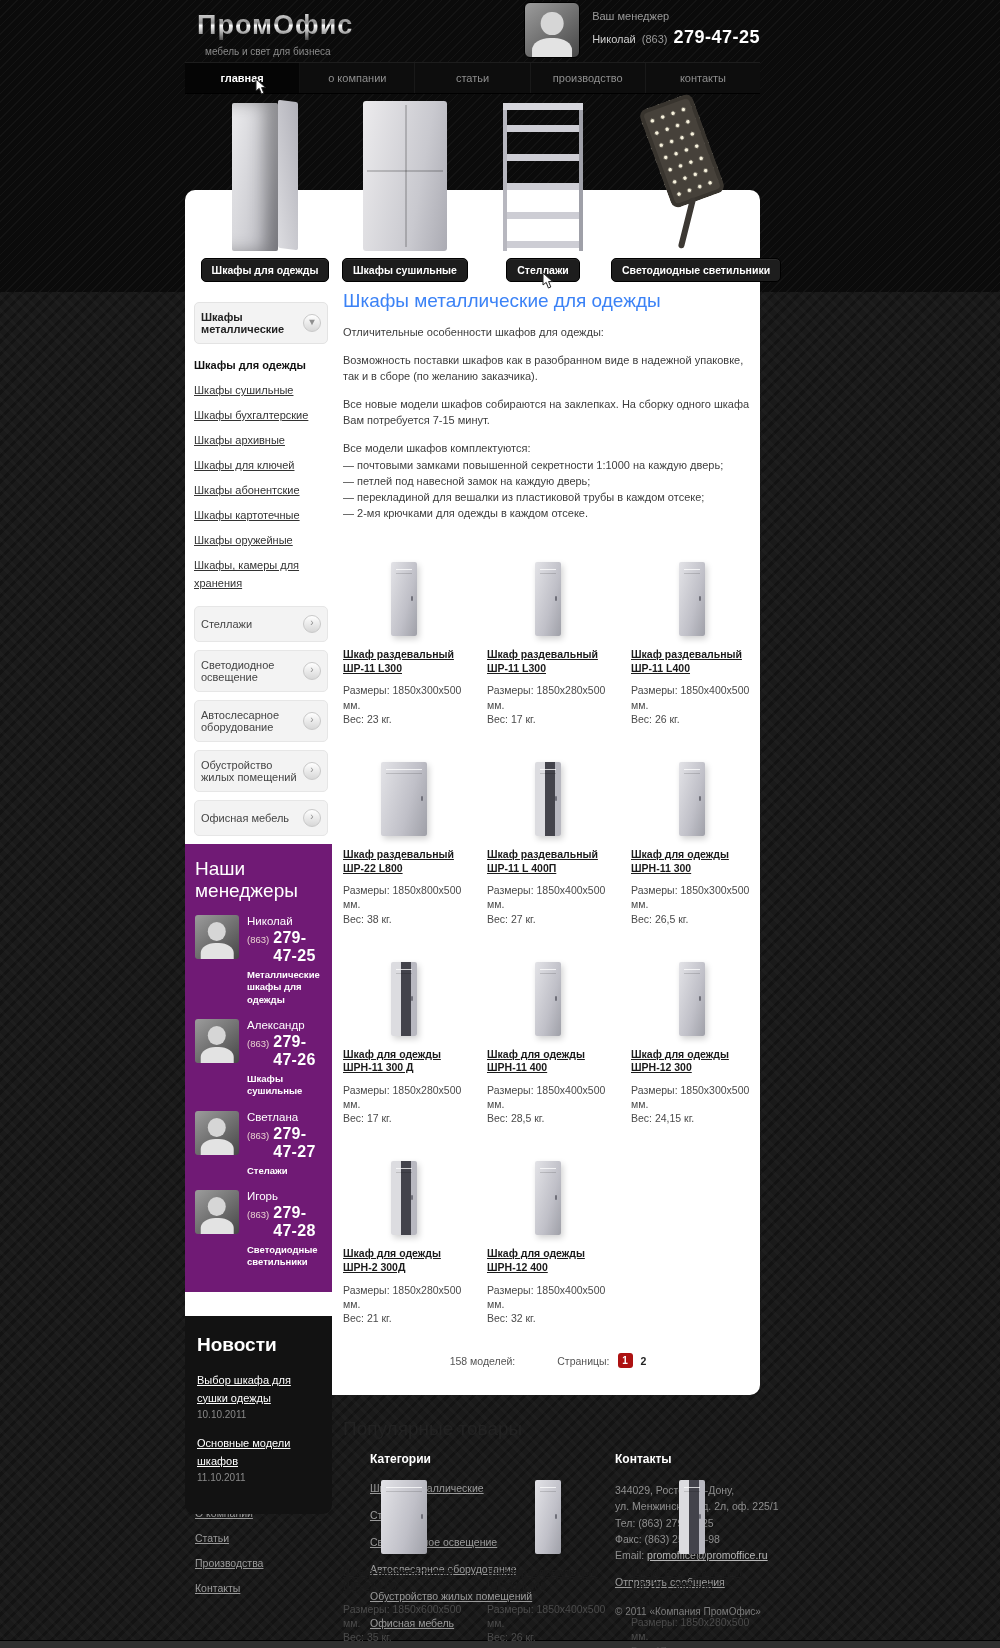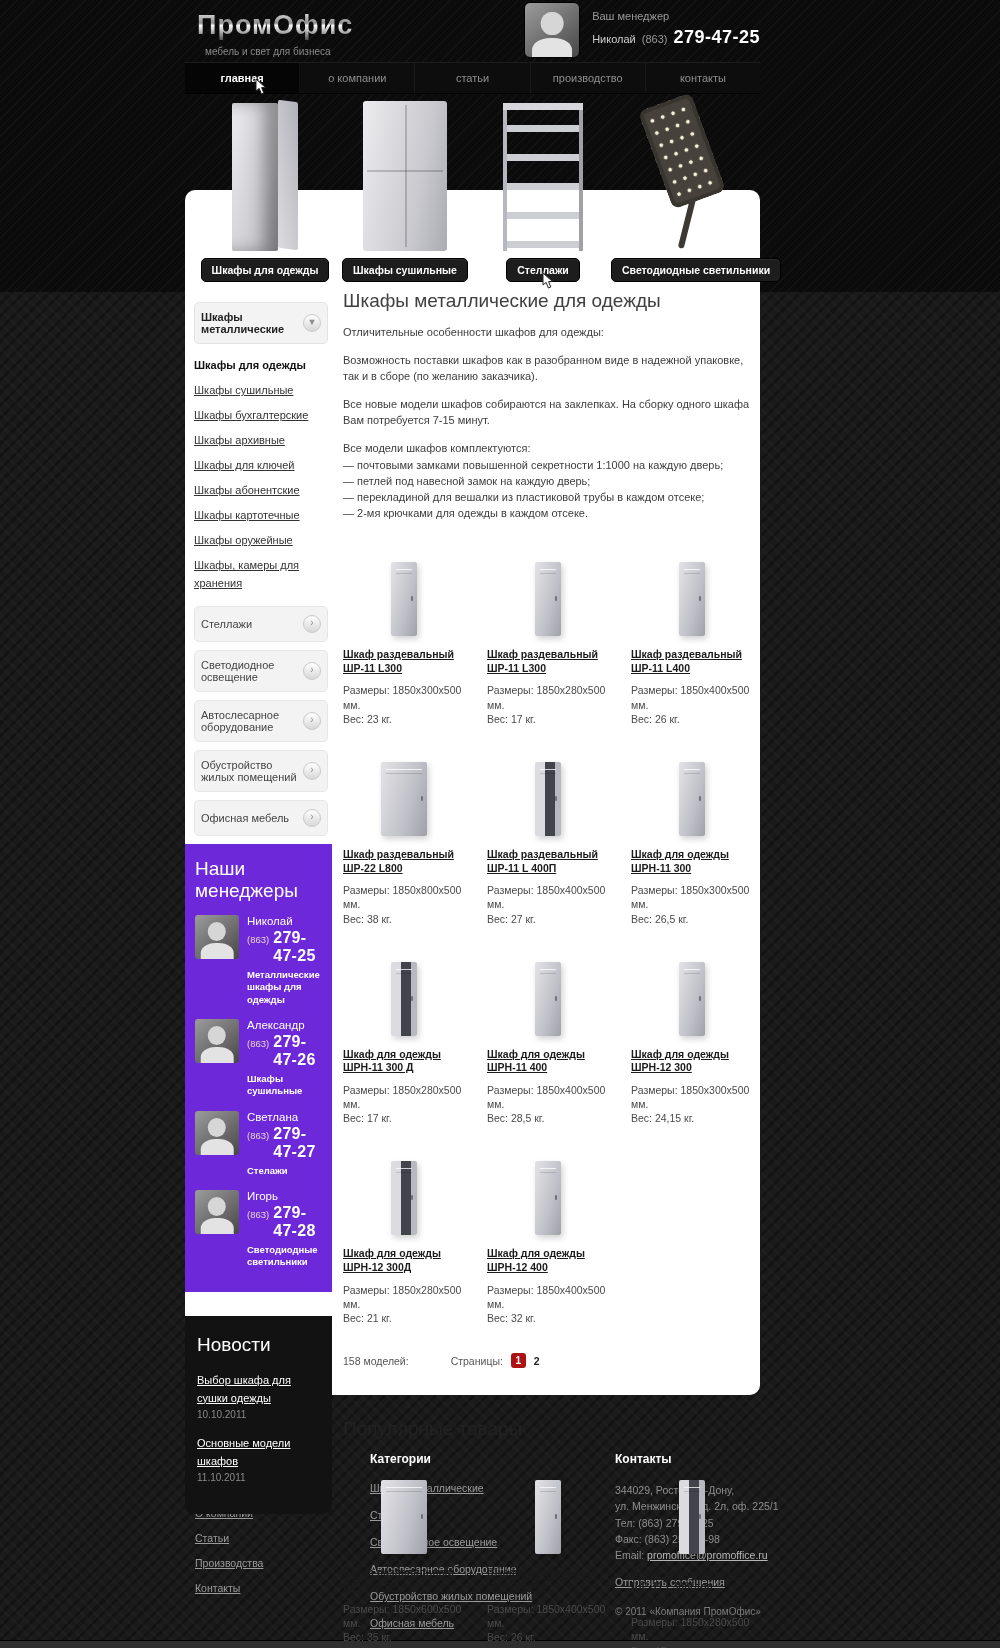--- a/index.html
+++ b/index.html
@@ -82,59 +82,59 @@
   .chev{width:16px;height:16px;border-radius:50%;background:linear-gradient(#fff,#d7d7d7);border:1px solid #c9c9c9;
     color:#8f8f8f;font-size:10px;line-height:14px;text-align:center;flex:none}
   .side-links{list-style:none;margin:11px 0 15px;padding:0}
   .side-links li{margin:7px 0}
   .side-links a{font-size:11px;color:#333;text-decoration:underline;cursor:pointer}
   .side-links li.active a{font-weight:bold;text-decoration:none;color:#111}
   .side-box{background:#f3f3f3;border:1px solid #e6e6e6;border-radius:5px;padding:8px 6px;display:flex;align-items:center;
     justify-content:space-between;font-size:11px;color:#444;margin:8px 0;cursor:pointer;gap:4px}
 
   
-  .managers{background:#6d28d9;color:#fff;padding:12px 10px 10px;width:147px;box-sizing:border-box}
+  .managers{background:#701a75;color:#fff;padding:12px 10px 10px;width:147px;box-sizing:border-box}
   .managers h3{font-size:19px;font-weight:normal;margin:2px 0 13px}
   .mgr{display:flex;gap:8px;margin-bottom:13px}
   .mgr-photo{width:44px;height:44px;border-radius:3px;flex:none}
   .mgr-name{font-size:11.5px;margin-bottom:2px}
   .mgr-line{display:flex;align-items:baseline;gap:4px}
   .mgr-code{font-size:9.5px;color:#e9d2d1}
   .mgr-phone{font-size:16px;font-weight:bold;letter-spacing:.3px}
   .mgr-spec{font-size:9.5px;font-weight:bold;margin-top:4px;line-height:1.3}
 
   
   .news{margin-top:24px;background:#121212;color:#fff;border-radius:0 0 9px 9px;padding:14px 12px 18px;width:147px;box-sizing:border-box}
-  .news h3{font-size:19px;font-weight:normal;margin:4px 0 14px}
+  .news h3{font-size:19px;font-weight:bold;margin:4px 0 14px}
   .news-item{margin-bottom:13px}
   .news-item a{color:#fff;font-size:11px;text-decoration:underline;line-height:1.35;cursor:pointer}
   .news-date{color:#8a8a8a;font-size:10px;margin-top:3px}
 
   
   .main{position:absolute;left:158px;top:100px;width:410px}
-  .main h1{font-size:19px;font-weight:normal;color:#404040;margin:0 0 13px}
+  .main h1{font-size:19px;font-weight:normal;color:#3b82f6;margin:0 0 13px}
   .main p{font-size:11px;color:#3d3d3d;line-height:1.4;margin:0 0 13px}
   .bullets div{font-size:11px;color:#3d3d3d;line-height:1.45}
   .pgrid{display:grid;grid-template-columns:repeat(3,1fr);column-gap:22px;margin-top:22px}
   .pcard{padding-bottom:18px}
   .pimg-wrap{height:92px;display:flex;align-items:flex-end;justify-content:center;padding-bottom:12px;cursor:pointer}
   .locker{width:26px;height:74px;position:relative;border-radius:2px;
     background:linear-gradient(105deg,#e3e3e7,#c0c0c8 60%,#9fa0a8);box-shadow:2px 3px 6px rgba(0,0,0,.18)}
   .locker::before{content:"";position:absolute;top:7px;left:5px;right:5px;height:3px;
     border-top:1px solid rgba(255,255,255,.75);border-bottom:1px solid rgba(0,0,0,.14)}
   .locker::after{content:"";position:absolute;top:34px;right:4px;width:2px;height:5px;background:#70707a;border-radius:1px}
   [data-variant="double"] .locker{width:46px;
     background:linear-gradient(to right,rgba(0,0,0,0) 49%,rgba(0,0,0,.28) 49% 51%,rgba(0,0,0,0) 51%),
                linear-gradient(105deg,#e3e3e7,#c0c0c8 60%,#9fa0a8)}
   [data-variant="open"] .locker{background:linear-gradient(to right,#dcdce0 0 38%,#43434b 38% 76%,#b8b8c0 76%)}
   [data-variant="dark"] .locker{background:linear-gradient(105deg,#c9c9cf,#8f8f98 60%,#777780)}
   .ptitle{display:block;font-size:10.5px;font-weight:bold;color:#1a1a1a;text-decoration:underline;line-height:1.3;min-height:27px;cursor:pointer}
   .pmeta{font-size:10.5px;color:#4a4a4a;line-height:1.35}
   .pmeta.first{margin-top:8px}
-  .pagination{display:flex;justify-content:flex-start;align-items:center;gap:8px;font-size:10.5px;color:#555;margin-top:10px}
+  .pagination{display:flex;justify-content:center;align-items:center;gap:8px;font-size:10.5px;color:#555;margin-top:10px}
   .models-count{margin-right:34px}
   .page-cur{background:#ad1111;color:#fff;font-weight:bold;width:15px;height:15px;border-radius:3px;
     display:flex;align-items:center;justify-content:center;font-size:10px}
   .page-next{color:#222;font-weight:bold;text-decoration:none;cursor:pointer}
   .popular-title{font-size:19px;font-weight:normal;color:#222;margin:50px 0 0}
 
   
   .footer{position:absolute;left:185px;top:1452px;width:600px}
   .fcol{position:absolute;top:0}
   .fc-menu{left:10px;width:130px}
@@ -420,21 +420,21 @@
               <div class="locker"></div>
             </div>
           <a class="ptitle">Шкаф для одежды ШРН-12 300</a>
           <div class="pmeta first">Размеры: 1850х300х500 мм.</div>
           <div class="pmeta">Вес: 24,15 кг.</div>
         </div>
         <div class="pcard">
           <div class="pimg-wrap" data-variant="open">
               <div class="locker"></div>
             </div>
-          <a class="ptitle">Шкаф для одежды ШРН-12 300Д</a>
+          <a class="ptitle">Шкаф для одежды ШРН-2 300Д</a>
           <div class="pmeta first">Размеры: 1850х280х500 мм.</div>
           <div class="pmeta">Вес: 21 кг.</div>
         </div>
         <div class="pcard">
           <div class="pimg-wrap" data-variant="single">
               <div class="locker"></div>
             </div>
           <a class="ptitle">Шкаф для одежды ШРН-12 400</a>
           <div class="pmeta first">Размеры: 1850х400х500 мм.</div>
           <div class="pmeta">Вес: 32 кг.</div>

